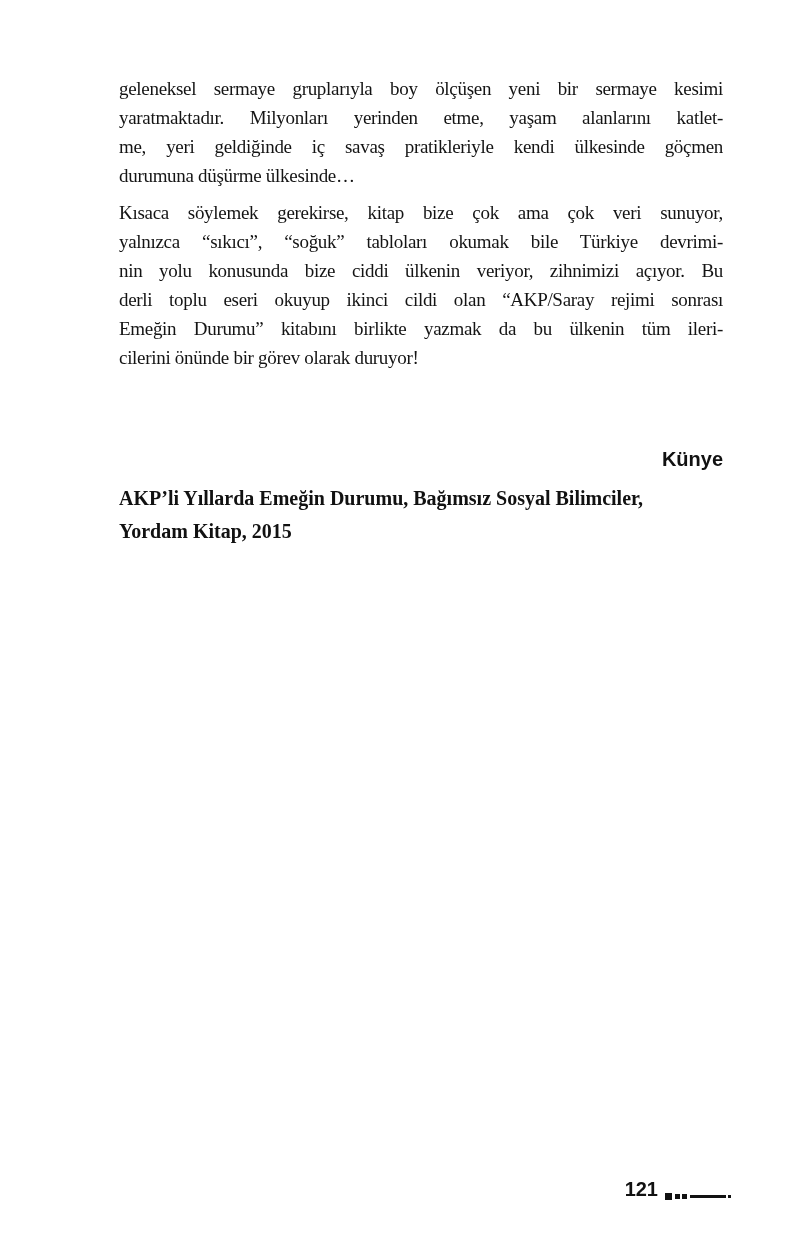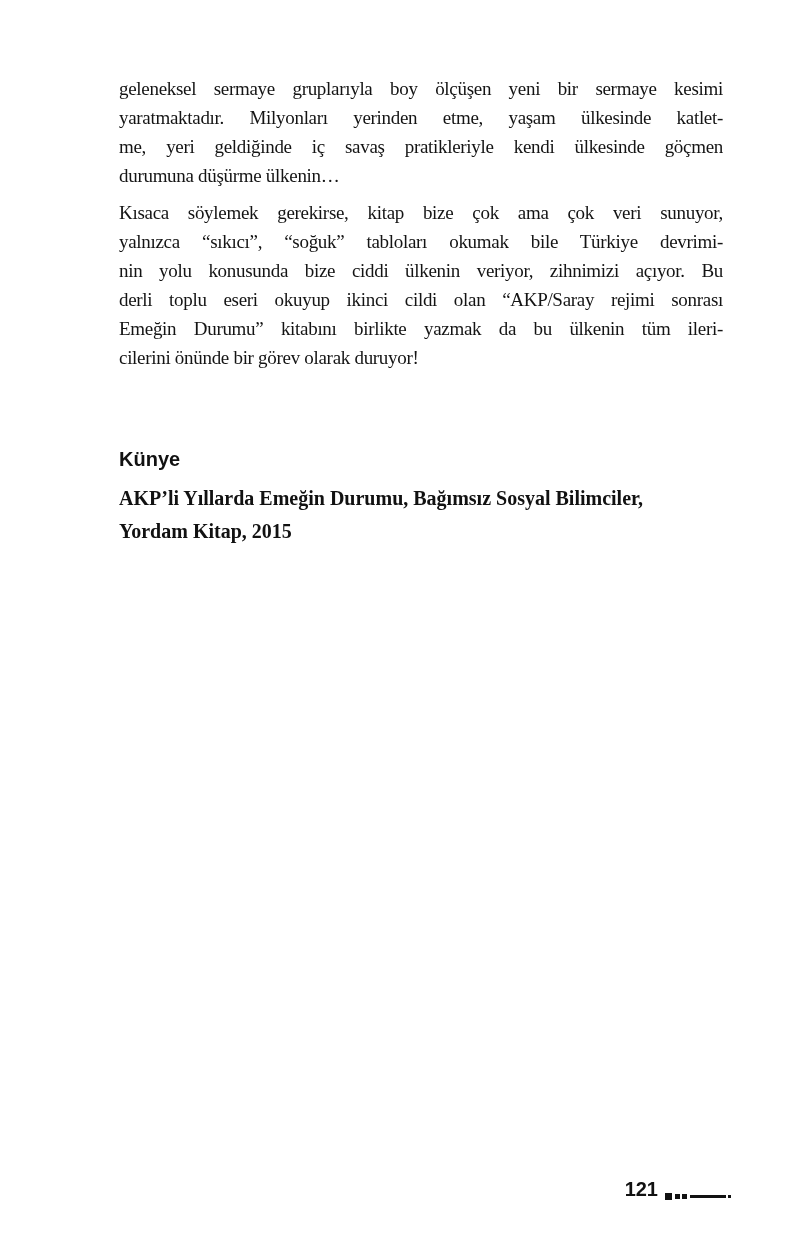--- a/index.html
+++ b/index.html
@@ -41,20 +41,21 @@
   .tline.last {
     text-align-last: left;
   }
   .kunye-heading {
     margin-top: 75px;
     font-family: "Liberation Sans", sans-serif;
     font-weight: 700;
     font-size: 20px;
     line-height: 24px;
     color: #111111;
+    text-align: right;
   }
   .citation {
     margin-top: 11px;
     font-family: "Liberation Serif", serif;
     font-weight: 700;
     font-size: 20px;
     line-height: 33px;
     color: #111111;
   }
   .citation .tline {
@@ -109,23 +110,23 @@
 </style>
 </head>
 <body>
 
 <div class="page">
 
   <div class="text-block">
 
     <div class="body-paragraph">
         <div class="tline">geleneksel sermaye gruplarıyla boy ölçüşen yeni bir sermaye kesimi</div>
-        <div class="tline">yaratmaktadır. Milyonları yerinden etme, yaşam ülkesinde katlet-</div>
+        <div class="tline">yaratmaktadır. Milyonları yerinden etme, yaşam alanlarını katlet-</div>
         <div class="tline">me, yeri geldiğinde iç savaş pratikleriyle kendi ülkesinde göçmen</div>
-        <div class="tline last">durumuna düşürme ülkenin…</div>
+        <div class="tline last">durumuna düşürme ülkesinde…</div>
       </div>
 
     <div class="body-paragraph">
         <div class="tline">Kısaca söylemek gerekirse, kitap bize çok ama çok veri sunuyor,</div>
         <div class="tline">yalnızca “sıkıcı”, “soğuk” tabloları okumak bile Türkiye devrimi-</div>
         <div class="tline">nin yolu konusunda bize ciddi ülkenin veriyor, zihnimizi açıyor. Bu</div>
         <div class="tline">derli toplu eseri okuyup ikinci cildi olan “AKP/Saray rejimi sonrası</div>
         <div class="tline">Emeğin Durumu” kitabını birlikte yazmak da bu ülkenin tüm ileri-</div>
         <div class="tline last">cilerini önünde bir görev olarak duruyor!</div>
       </div>

